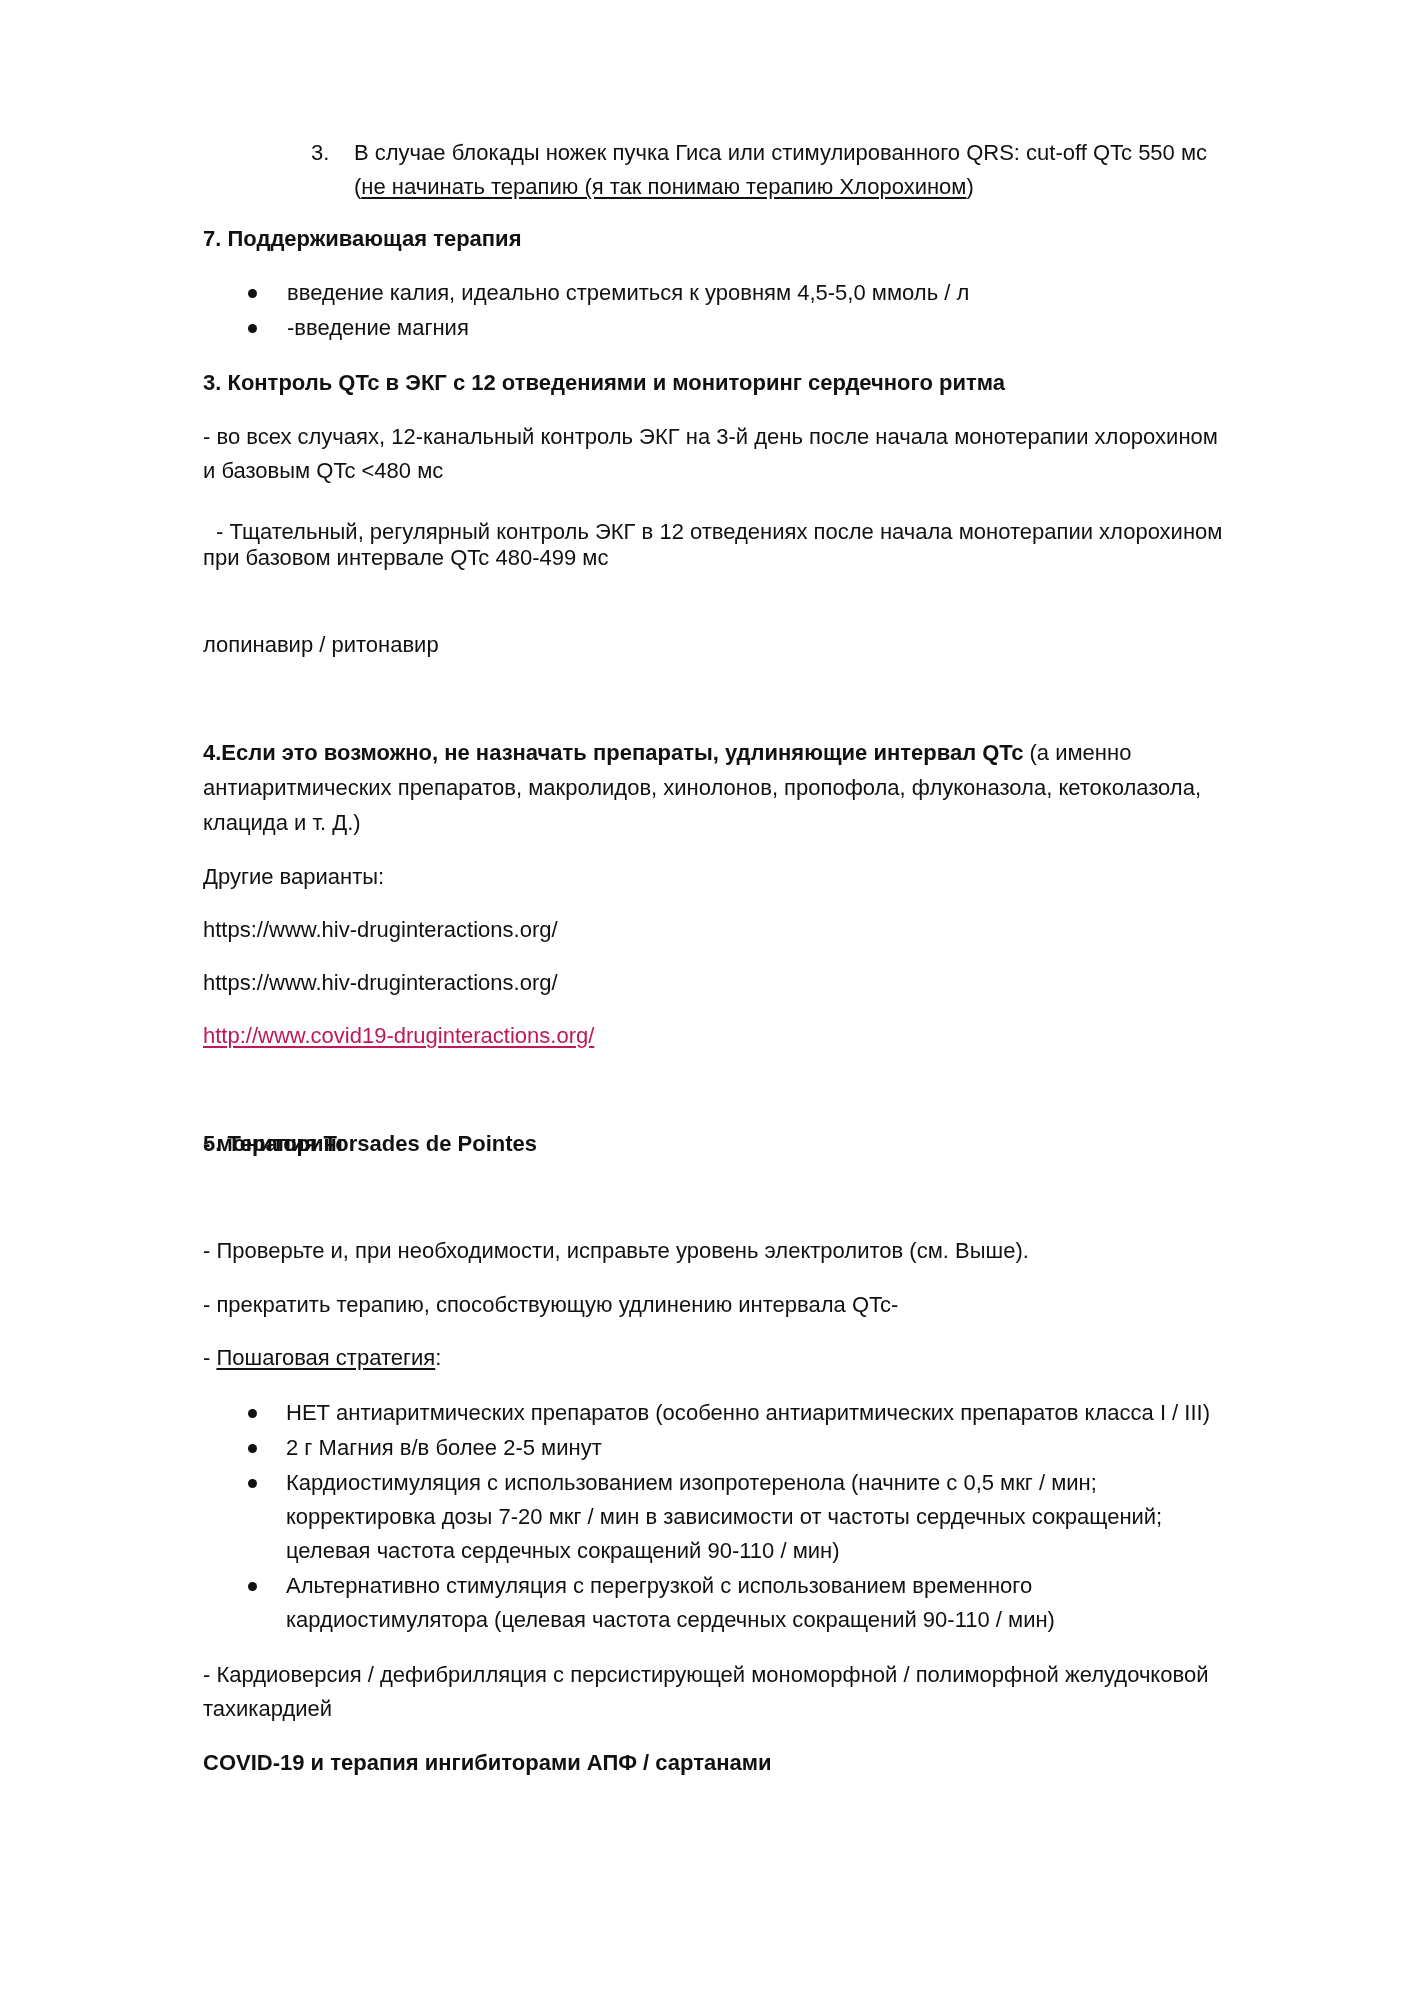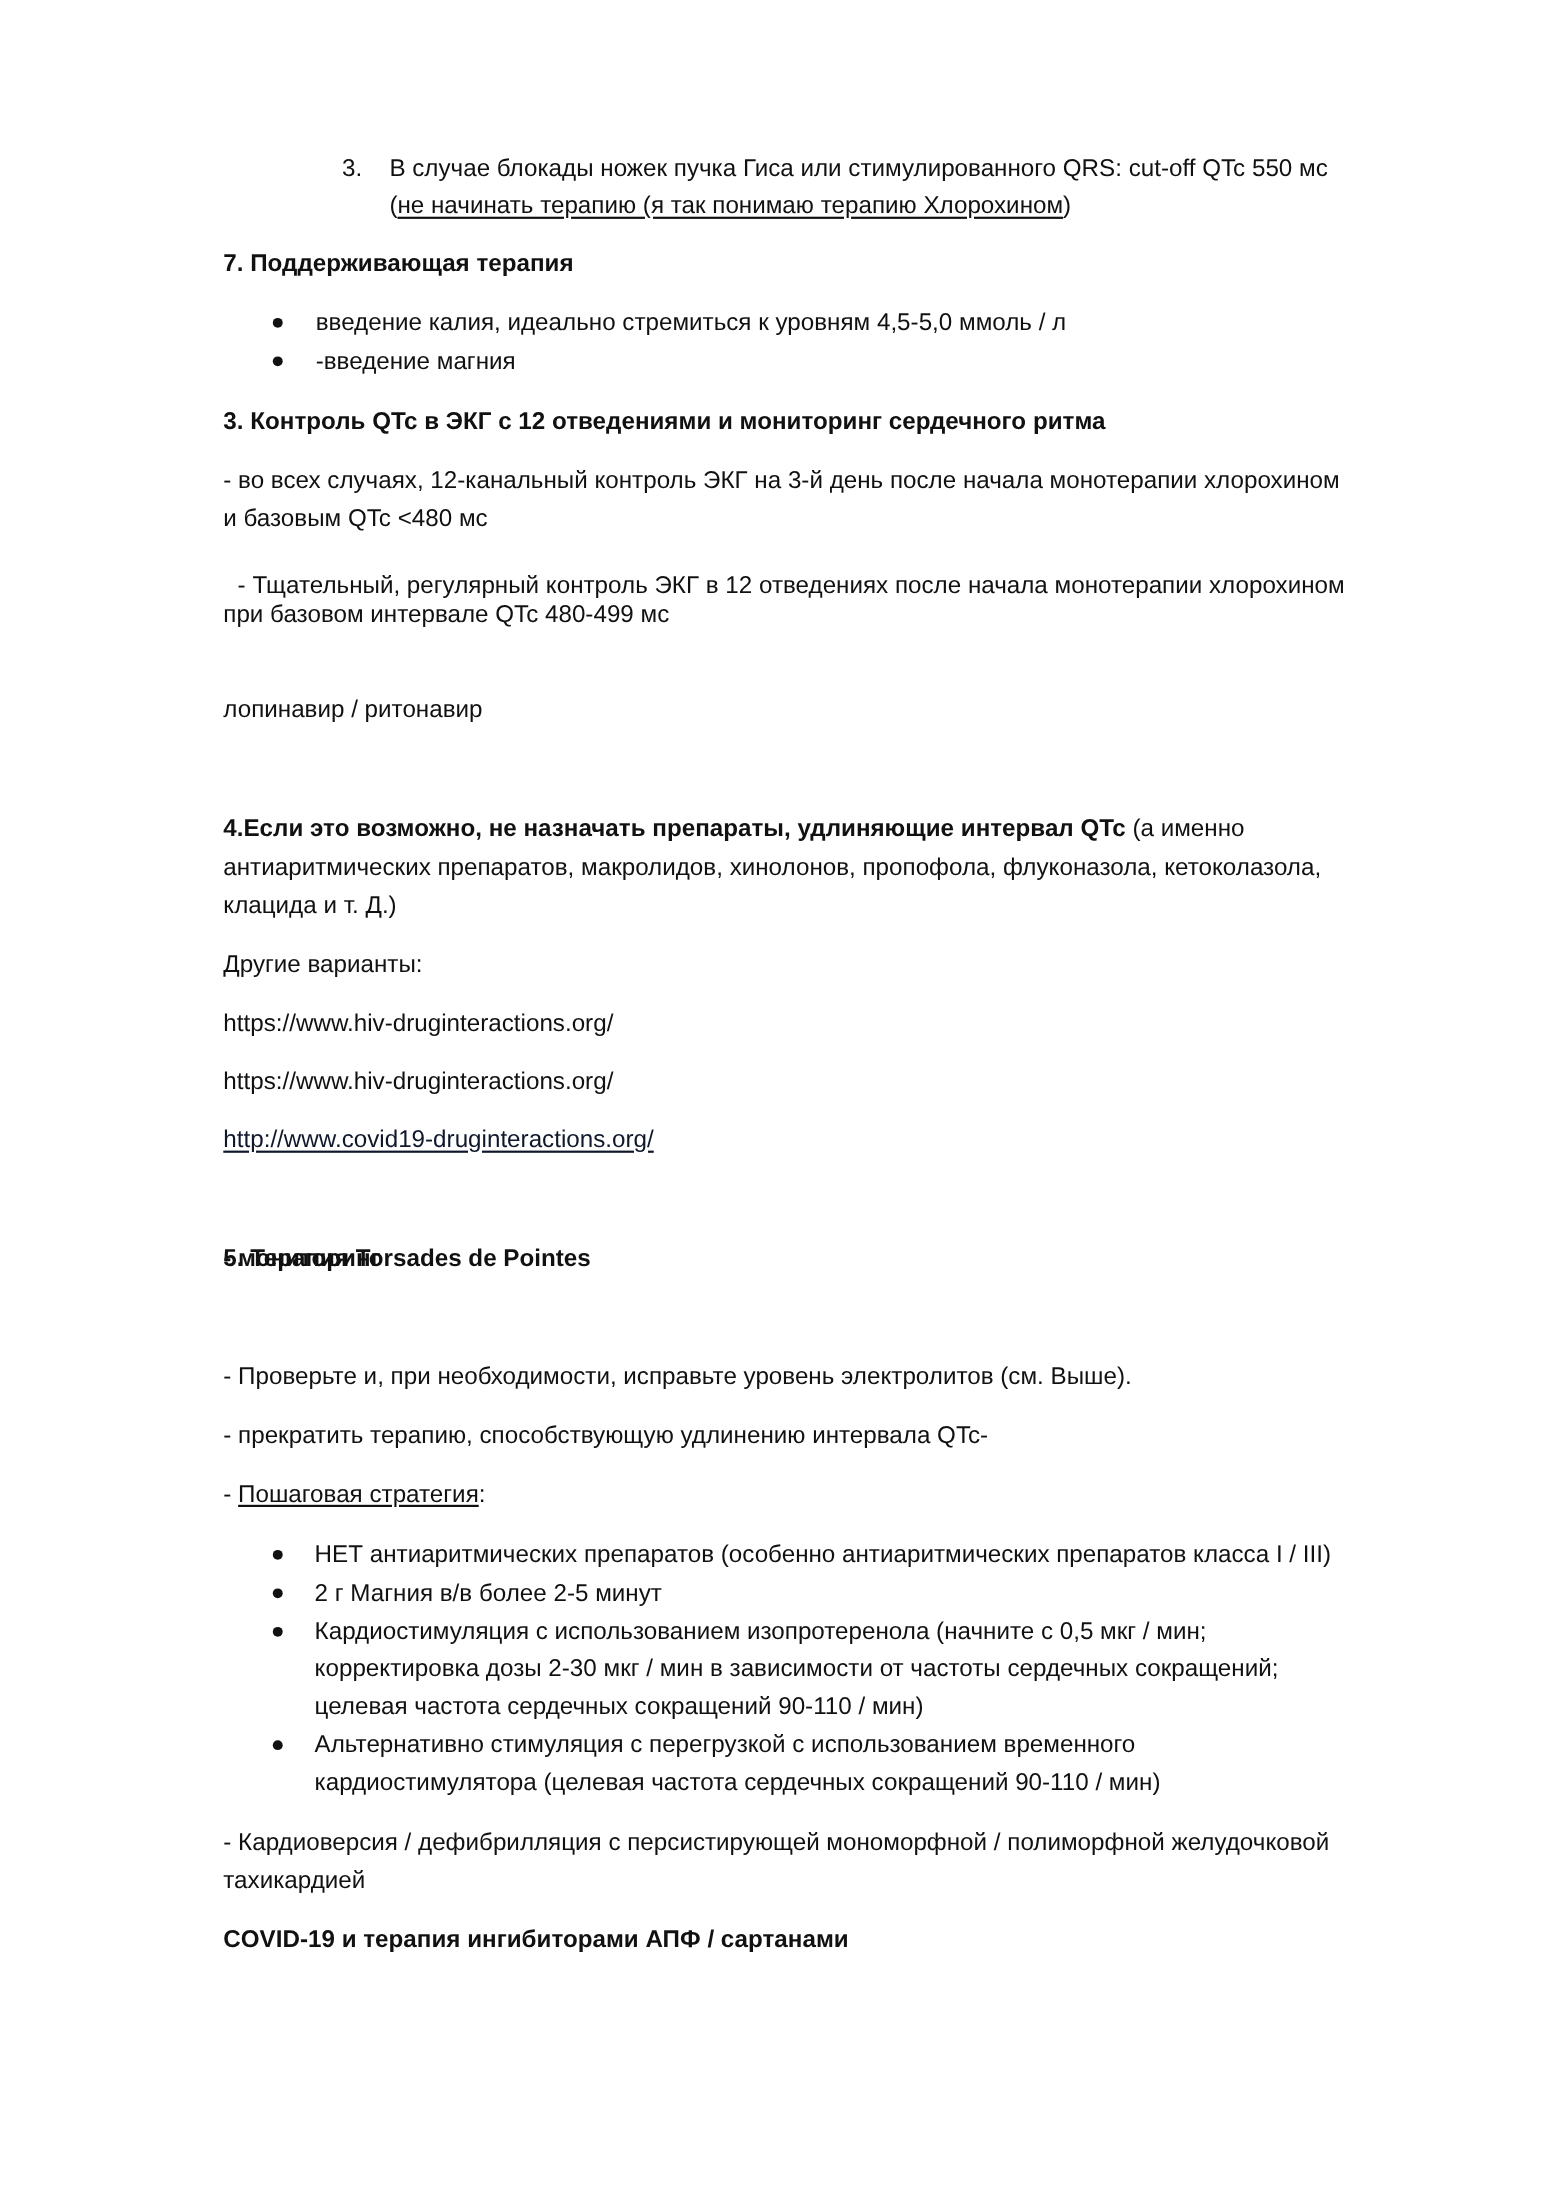--- a/index.html
+++ b/index.html
@@ -22,21 +22,21 @@
     }
     .txt {
       position: absolute;
       left: 203px;
       font-size: 22px;
       line-height: 34px;
       white-space: nowrap;
     }
     .bold { font-weight: bold; }
     .u { text-decoration: underline; text-underline-offset: 3px; }
-    .link { color: #0f172a; text-decoration: underline; text-underline-offset: 3px; }
+    .link { color: #be185d; text-decoration: underline; text-underline-offset: 3px; }
     .bullet {
       position: absolute;
       width: 9px; height: 9px;
       border-radius: 50%;
       background: #111;
     }
     .num {
       position: absolute;
       font-size: 22px;
       line-height: 34px;
@@ -79,21 +79,21 @@
   <span class="txt" style="top:1341px;"><span>- </span><span class="u">Пошаговая стратегия</span><span>:</span></span>
 
   <span class="bullet" style="left:248px; top:1409px;"></span>
   <span class="txt" style="left:286px; top:1396px;">НЕТ антиаритмических препаратов (особенно антиаритмических препаратов класса I / III)</span>
 
   <span class="bullet" style="left:248px; top:1444px;"></span>
   <span class="txt" style="left:286px; top:1431px;">2 г Магния в/в более 2-5 минут</span>
 
   <span class="bullet" style="left:248px; top:1479px;"></span>
   <span class="txt" style="left:286px; top:1466px;">Кардиостимуляция с использованием изопротеренола (начните с 0,5 мкг / мин;</span>
-  <span class="txt" style="left:286px; top:1500px;">корректировка дозы 2-30 мкг / мин в зависимости от частоты сердечных сокращений;</span>
+  <span class="txt" style="left:286px; top:1500px;">корректировка дозы 7-20 мкг / мин в зависимости от частоты сердечных сокращений;</span>
   <span class="txt" style="left:286px; top:1534px;">целевая частота сердечных сокращений 90-110 / мин)</span>
 
   <span class="bullet" style="left:248px; top:1582px;"></span>
   <span class="txt" style="left:286px; top:1569px;">Альтернативно стимуляция с перегрузкой с использованием временного</span>
   <span class="txt" style="left:286px; top:1603px;">кардиостимулятора (целевая частота сердечных сокращений 90-110 / мин)</span>
 
   <span class="txt" style="top:1658px;">- Кардиоверсия / дефибрилляция с персистирующей мономорфной / полиморфной желудочковой</span>
   <span class="txt" style="top:1692px;">тахикардией</span>
 
   <span class="txt bold" style="top:1746px;">COVID-19 и терапия ингибиторами АПФ / сартанами</span>

